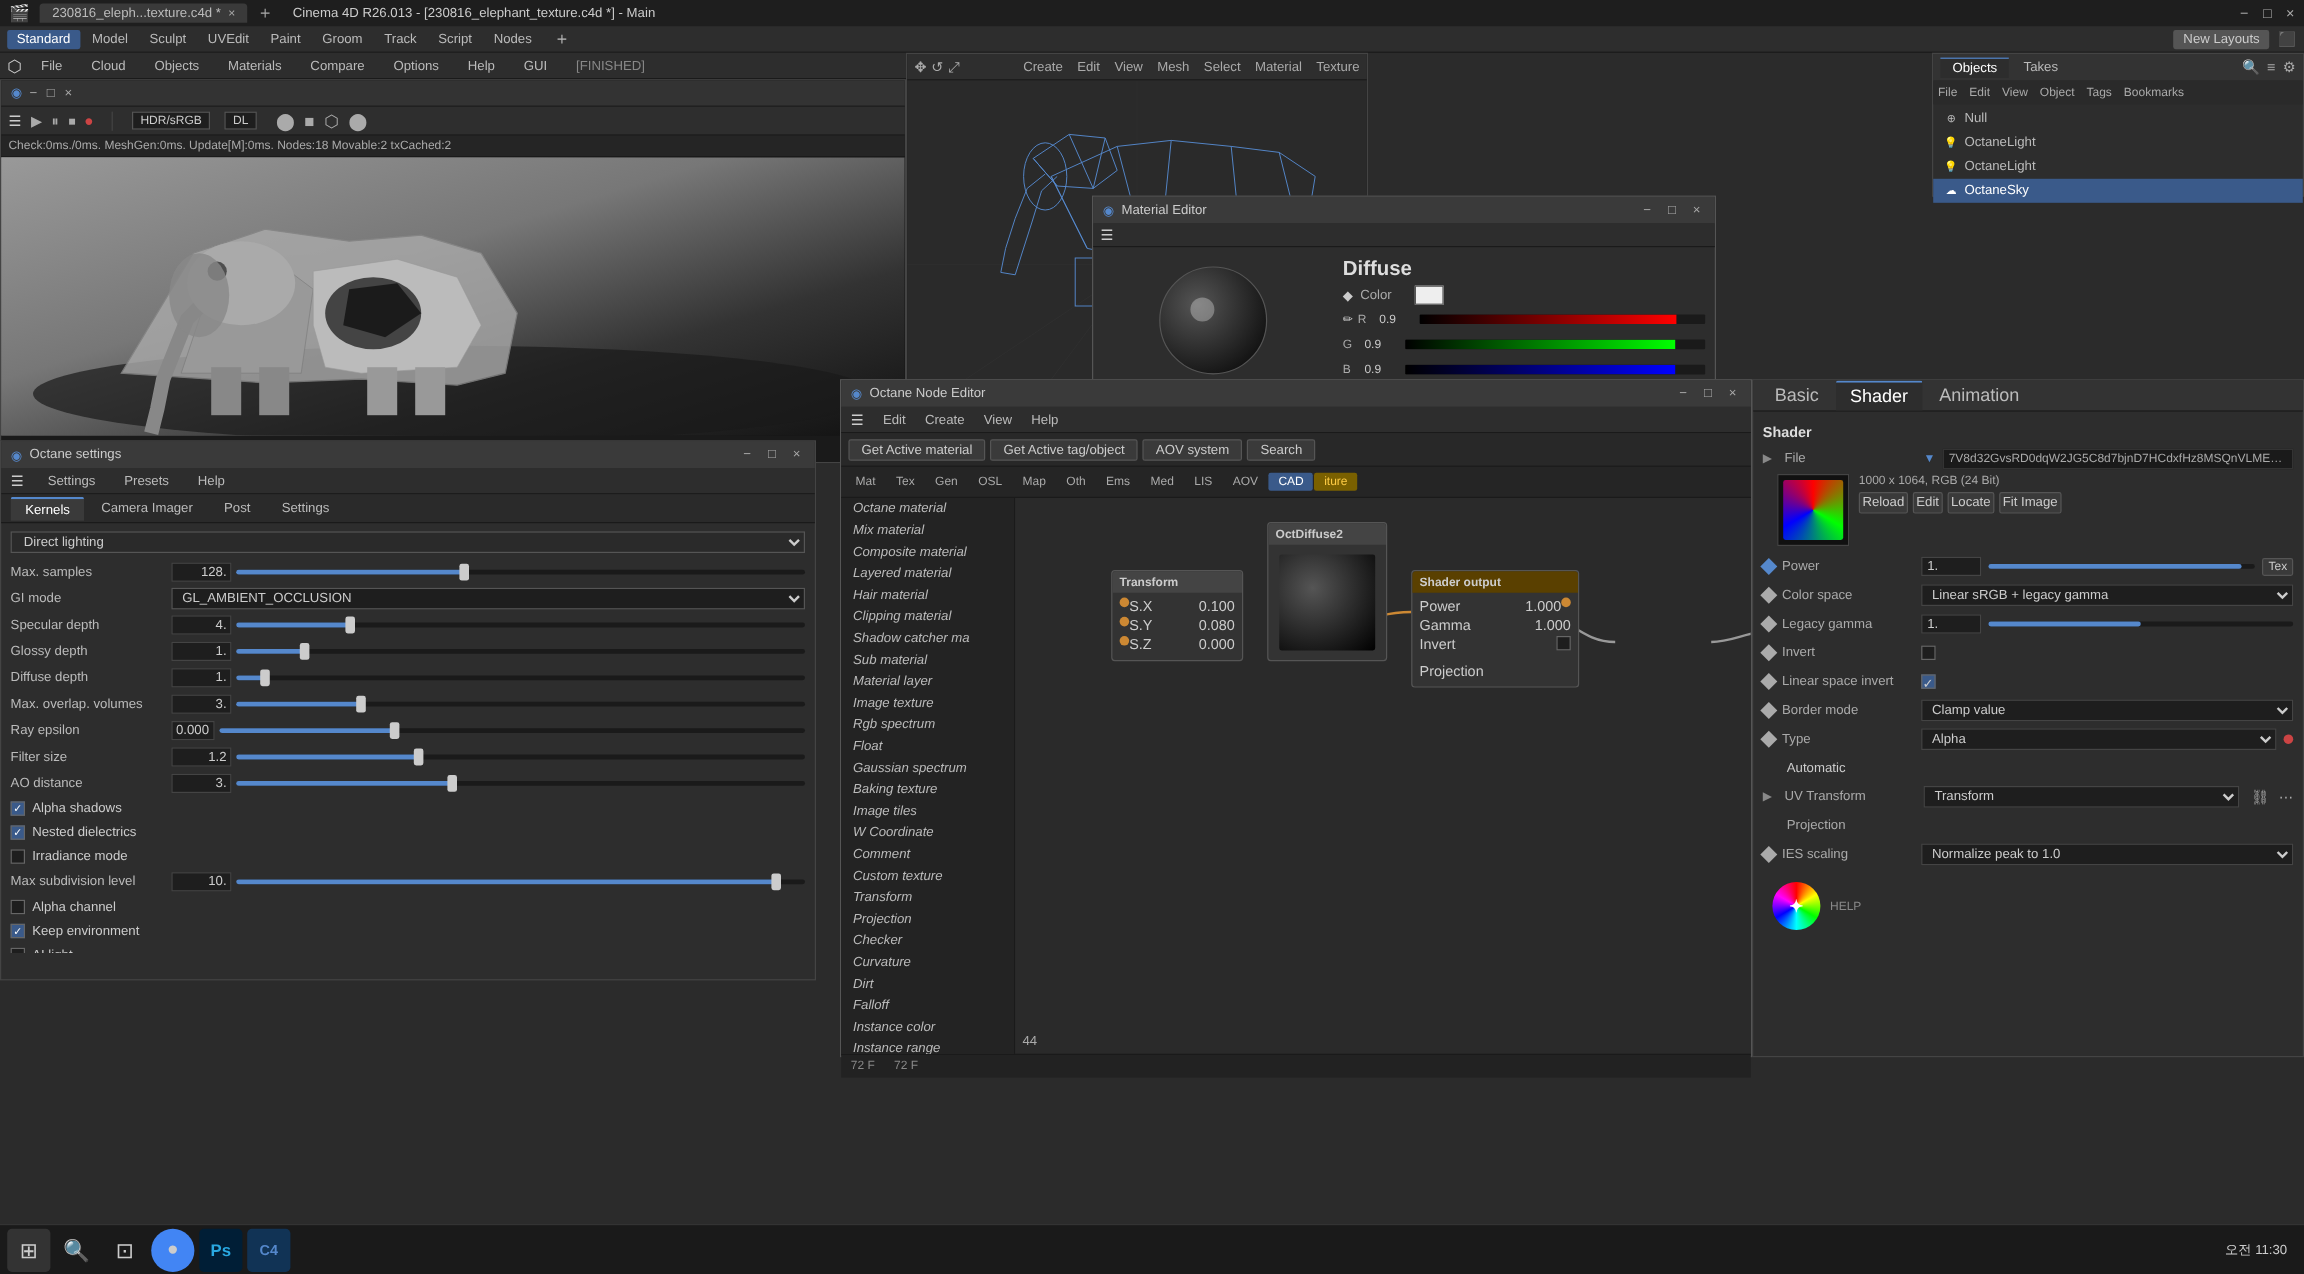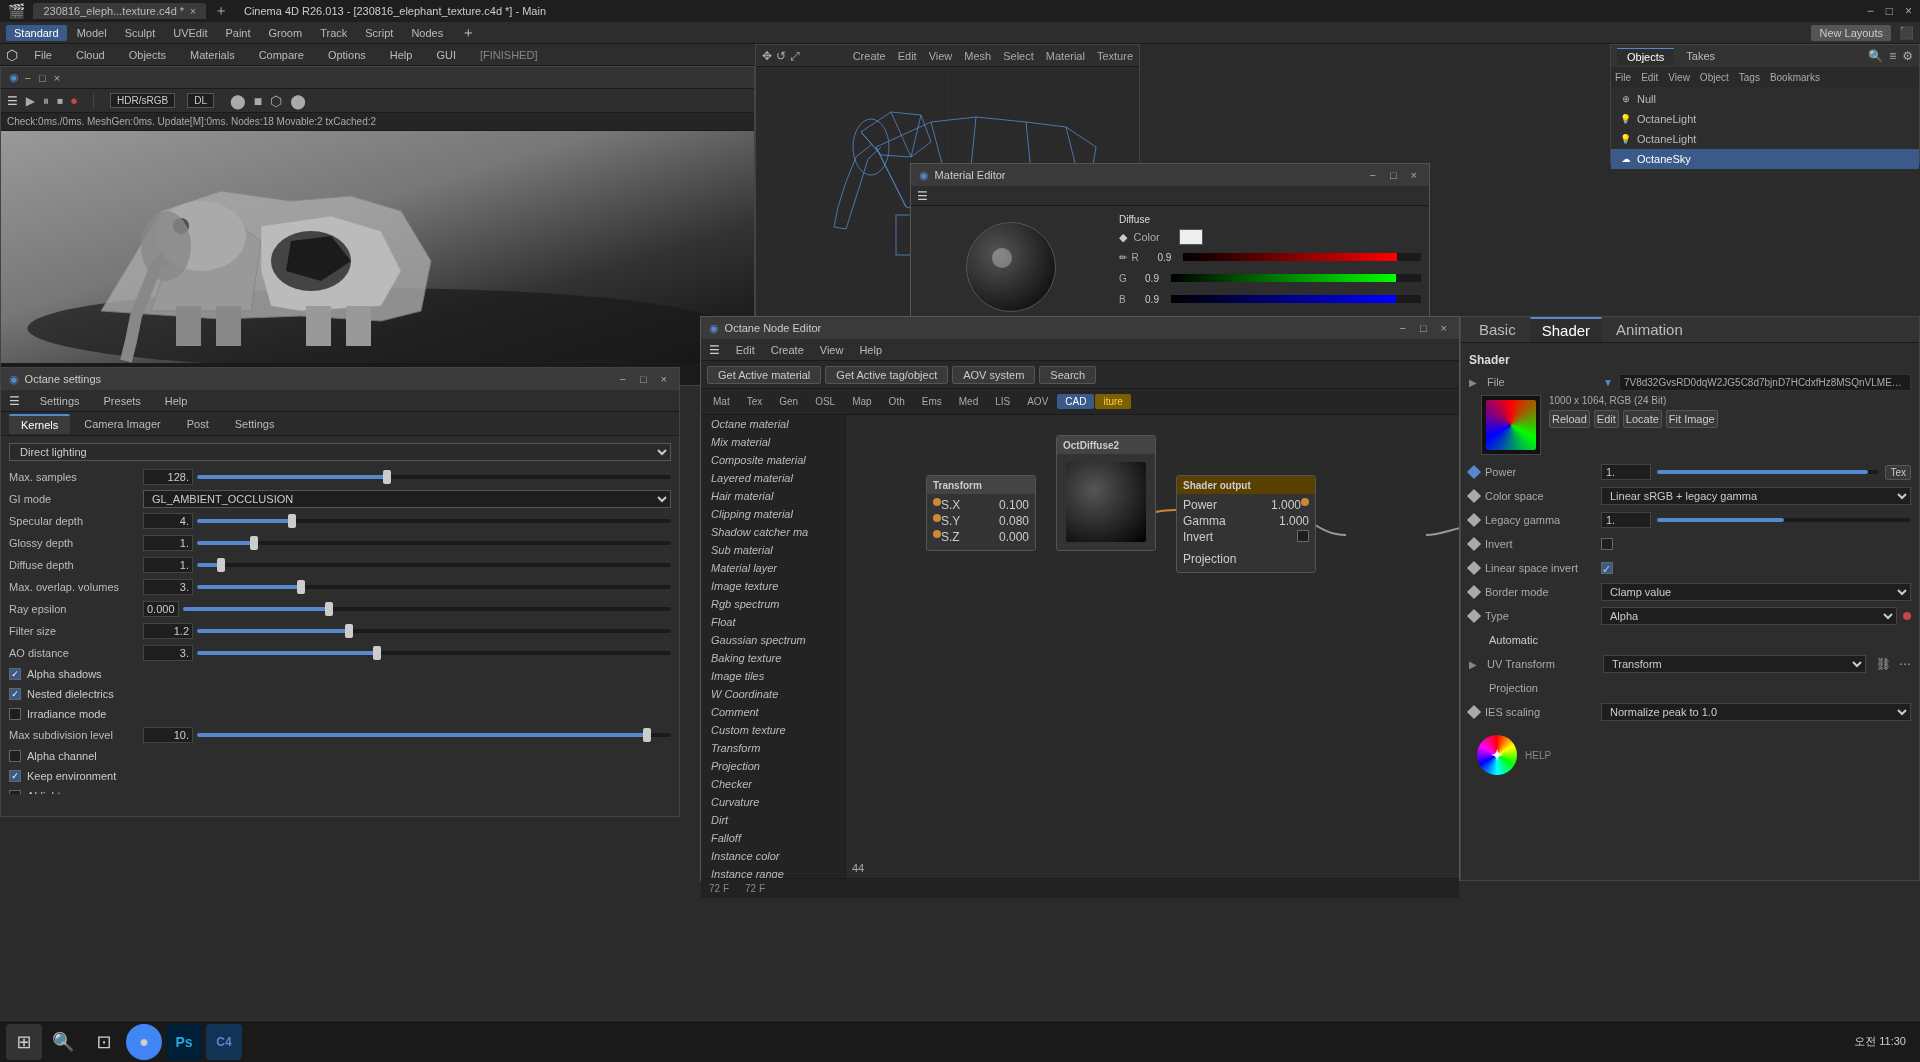--- a/index.html
+++ b/index.html
@@ -369,34 +369,34 @@
       font-size: 10px;
       color: #aaa;
       text-align: center;
       margin-top: 4px;
     }
     .me-right {
       flex: 1;
       padding: 8px;
     }
     .me-section-title {
-      font-size: 10px;
+      font-size: 17px;
       color: #ddd;
-      font-weight: normal;
+      font-weight: bold;
       margin-bottom: 4px;
     }
     .color-row {
       display: flex;
       align-items: center;
       height: 20px;
       gap: 4px;
       margin-bottom: 1px;
     }
     .color-label { width: 14px; font-size: 10px; color: #aaa; }
-    .color-val { width: 30px; font-size: 10px; color: #ccc; text-align: center; }
+    .color-val { width: 30px; font-size: 10px; color: #ccc; text-align: left; }
     .color-bar-track {
       flex: 1; height: 8px;
       background: #1a1a1a;
       border-radius: 1px;
       overflow: hidden;
     }
     .color-bar-fill-r { height: 100%; background: linear-gradient(to right, #000, #f00); }
     .color-bar-fill-g { height: 100%; background: linear-gradient(to right, #000, #0f0); }
     .color-bar-fill-b { height: 100%; background: linear-gradient(to right, #000, #00f); }
     .float-row {

